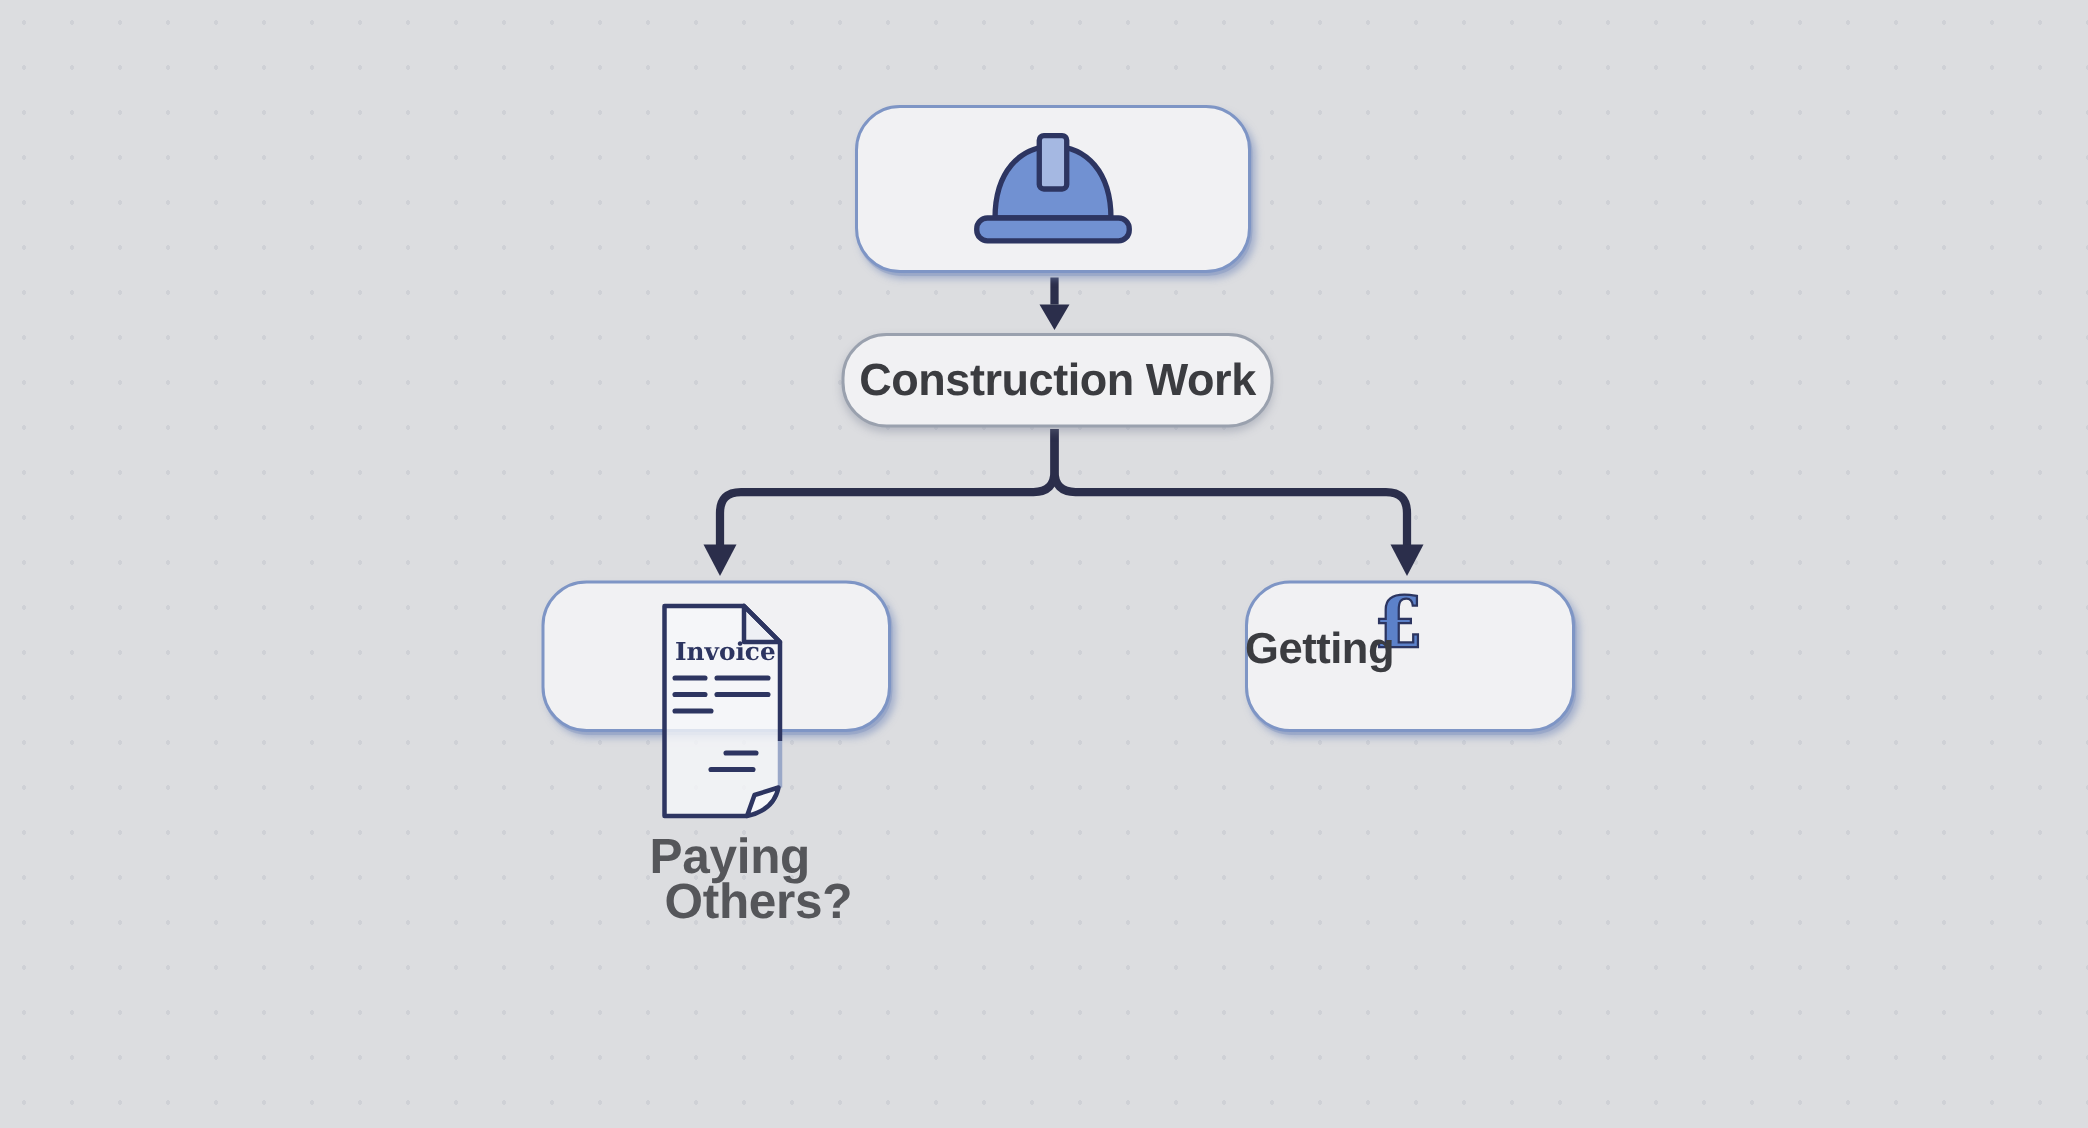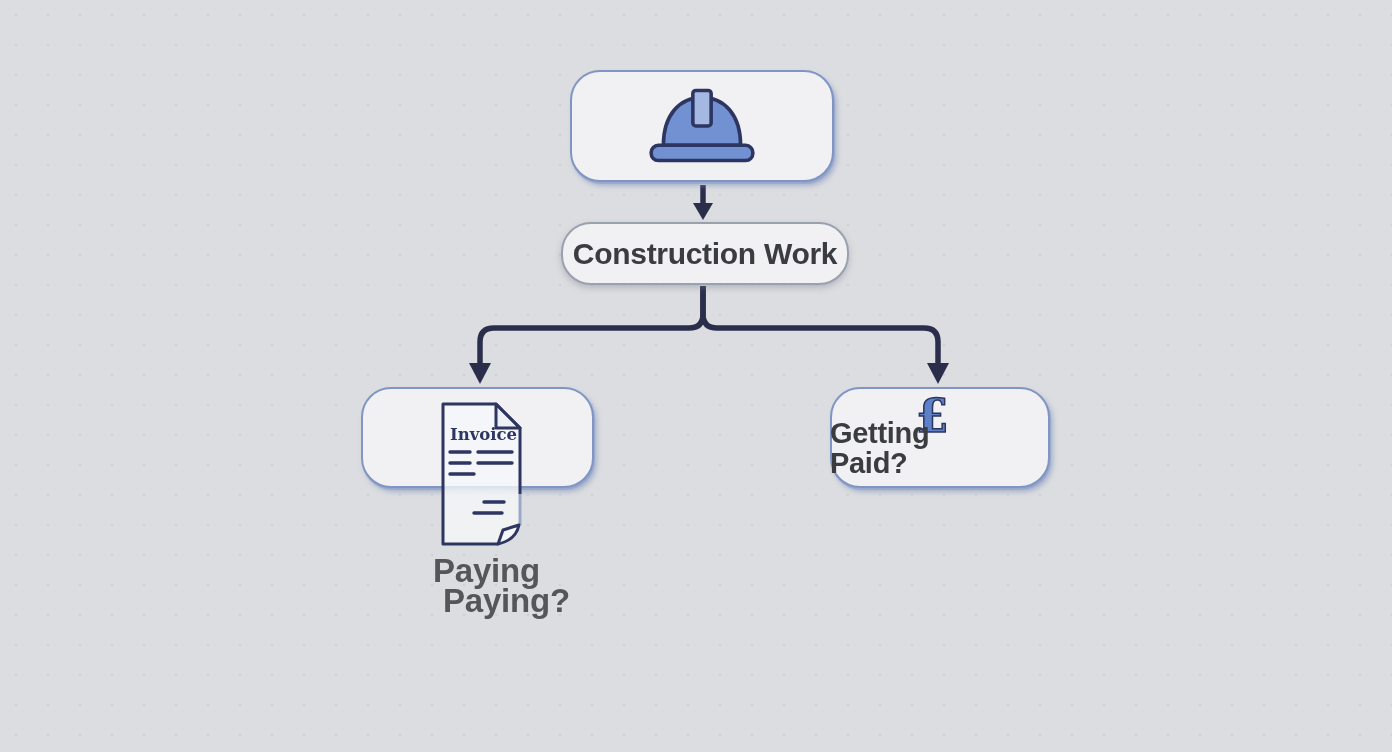--- a/index.html
+++ b/index.html
@@ -111,25 +111,24 @@
       <path d="M22,67 H42"></path>
         <path d="M50,67 H84"></path>
       <path d="M22,78 H46"></path>
       <path d="M56,106 H76"></path>
       <path d="M46,117 H74"></path>
     </g>
   </svg>
 
   <div class="caption">
     <div class="line1">Paying</div>
-    <div class="line2">Paying?</div>
+    <div class="line2">Others?</div>
   </div>
 
   <div class="node blue node-getting"></div>
 
   <span class="pound">£</span>
 
   <div class="getting-label">
     <div>Getting</div>
-    <div>Paid?</div>
   </div>
 
 </div>
 
 </body></html>

